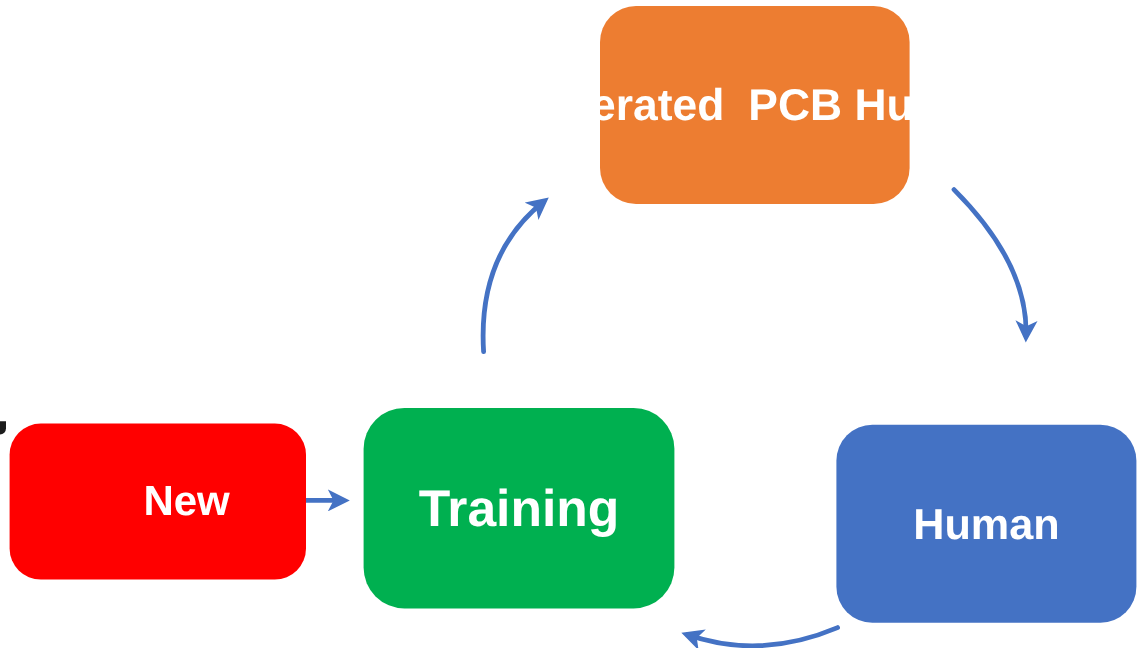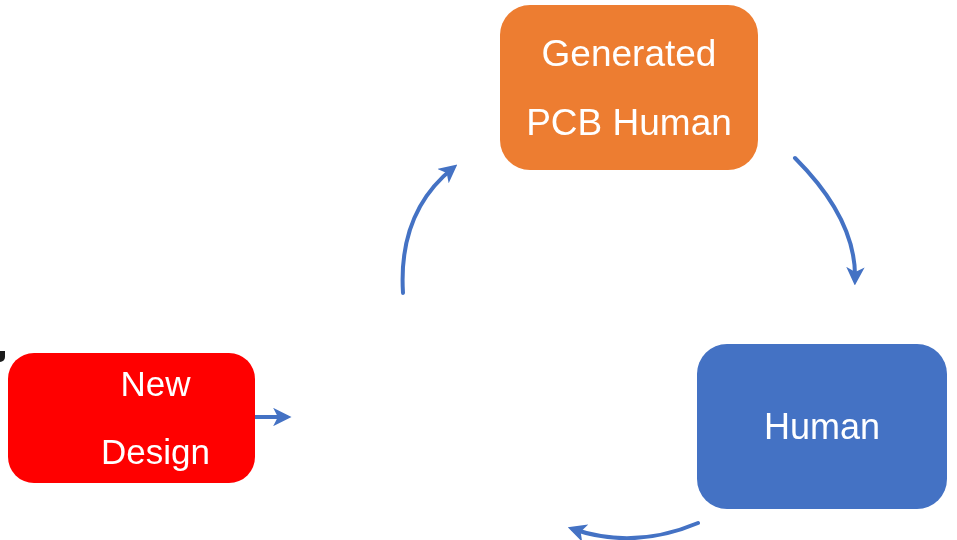--- a/index.html
+++ b/index.html
@@ -11,25 +11,25 @@
   .canvas {
     position: relative;
     width: 957px;
     height: 540px;
     background: #ffffff;
     overflow: hidden;
   }
   .node {
     position: absolute;
     display: flex;
-    flex-direction: column;
+    flex-direction: row;
     align-items: center;
     justify-content: center;
     color: #ffffff;
-    font-weight: normal;
+    font-weight: bold;
     text-align: center;
     gap: 20px;
   }
   .node .line {
     display: block;
     white-space: nowrap;
   }
   .node-generated {
     left: 500px; top: 5px;
     width: 258px; height: 165px;
@@ -45,21 +45,21 @@
     line-height: 48px;
   }
   .node-training {
     left: 303px; top: 340px;
     width: 259px; height: 167px;
     border-radius: 34px;
     font-size: 43px;
     line-height: 50px;
   }
   .node-human {
-    left: 697px; top: 344px;
+    left: 697px; top: 354px;
     width: 250px; height: 165px;
     border-radius: 30px;
     font-size: 36px;
     line-height: 50px;
   }
   .arrows {
     position: absolute;
     left: 0; top: 0;
     width: 957px; height: 540px;
     pointer-events: none;
@@ -98,23 +98,25 @@
     <path class="edge" d="M 698 523 Q 634 550 573 529" marker-end="url(#arrowhead)" style="stroke: rgb(68, 114, 196);"></path>
   </svg>
 
   <div class="node node-generated" style="background: rgb(237, 125, 49); color: rgb(255, 255, 255);">
     <span class="line">Generated</span>
     <span class="line">PCB Human</span>
   </div>
 
   <div class="node node-new-design" style="background: rgb(255, 0, 0); color: rgb(255, 255, 255); padding-left: 48px;">
     <span class="line">New</span>
-    <span class="line">Design</span>
   </div>
 
+  <div class="node node-training" style="background: rgb(0, 176, 80); color: rgb(255, 255, 255);">
+    <span class="line">Training</span>
+  </div>
 
   <div class="node node-human" style="background: rgb(68, 114, 196); color: rgb(255, 255, 255);">
     <span class="line">Human</span>
   </div>
 
   <div class="artifact"></div>
 
 </div>
 
 </body></html>

